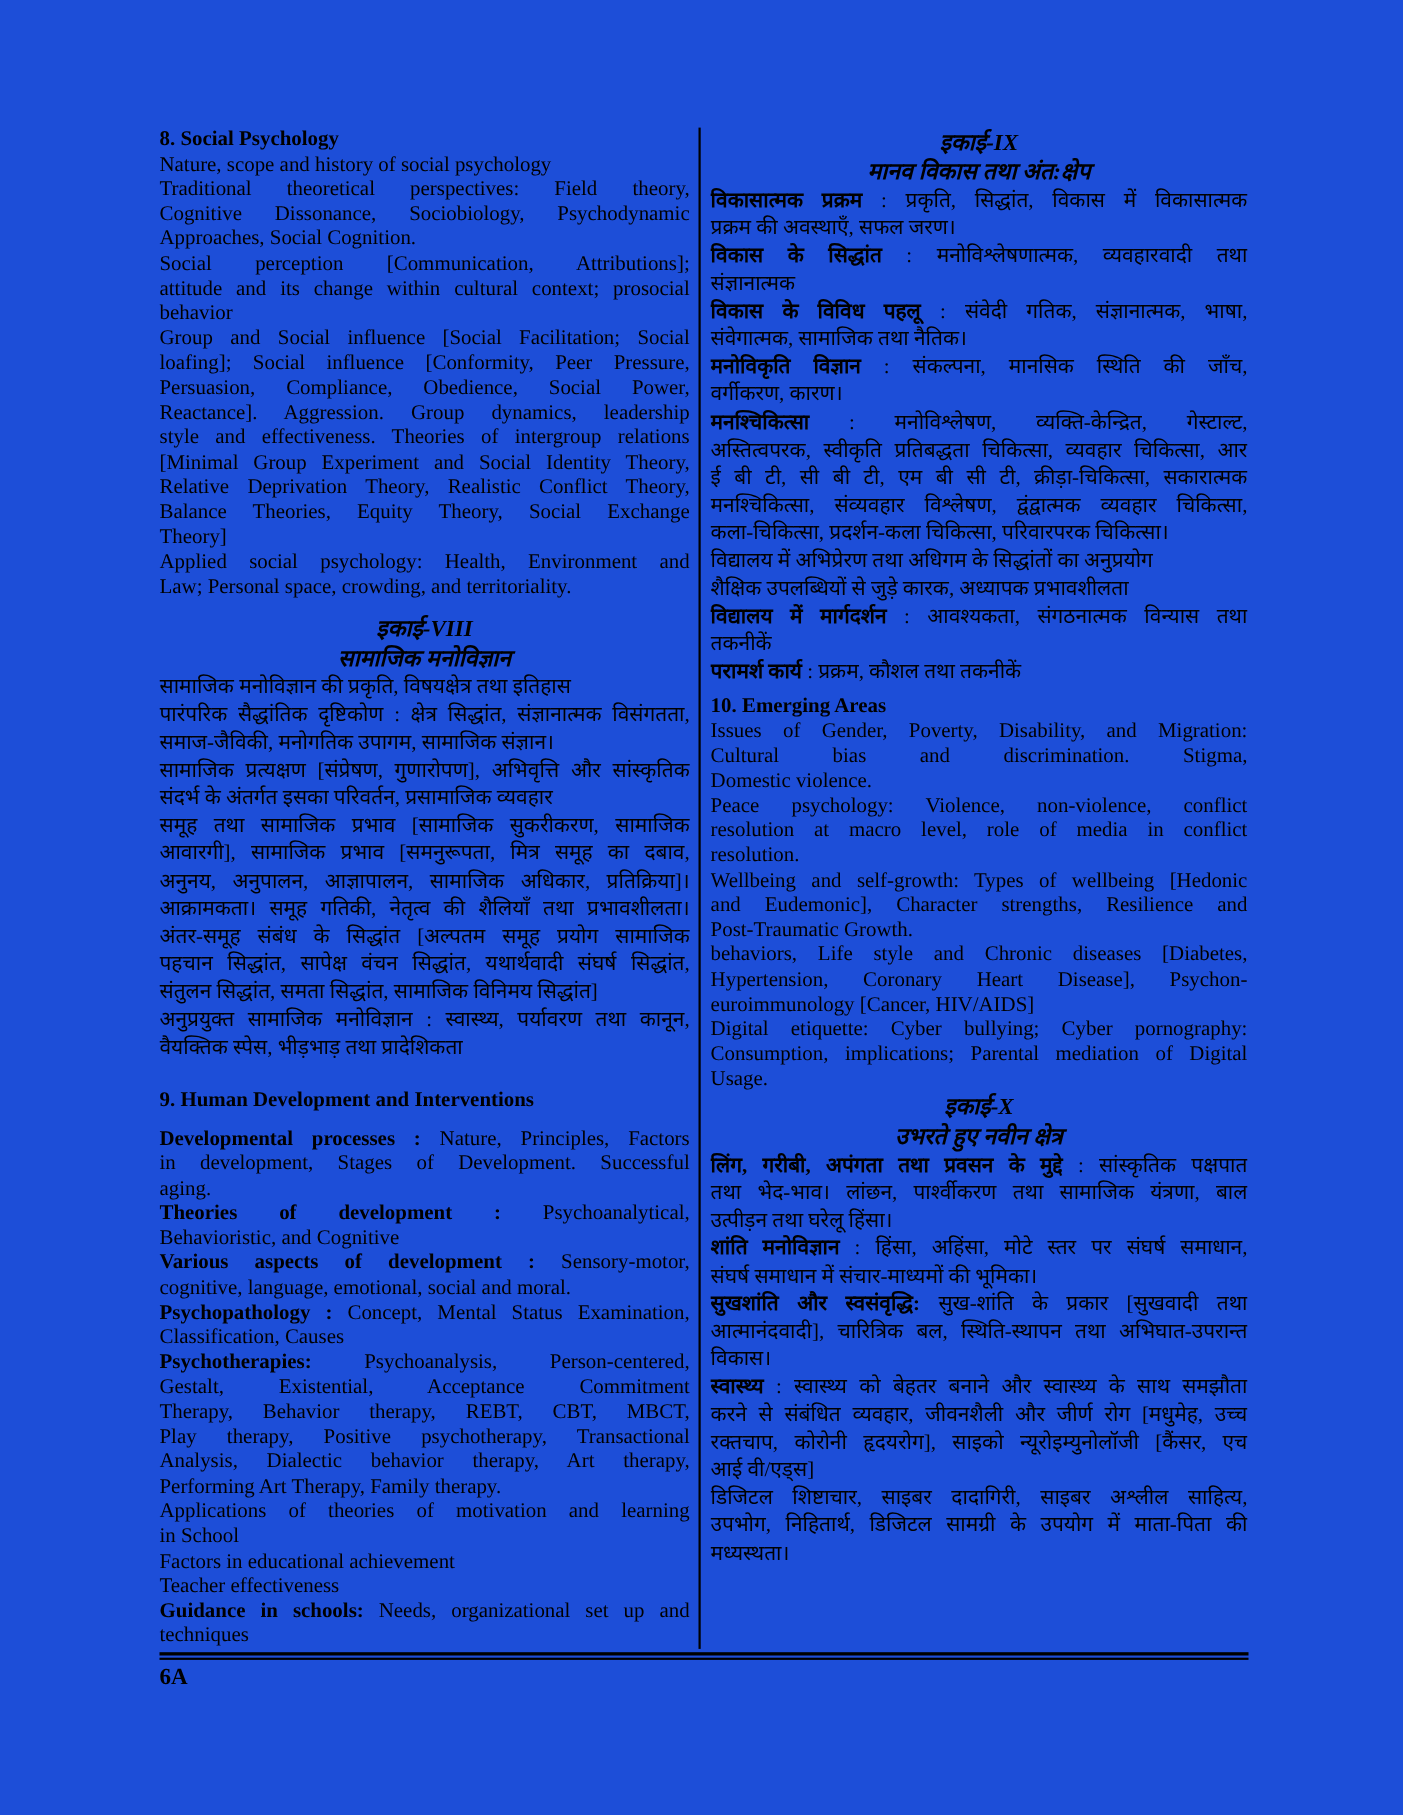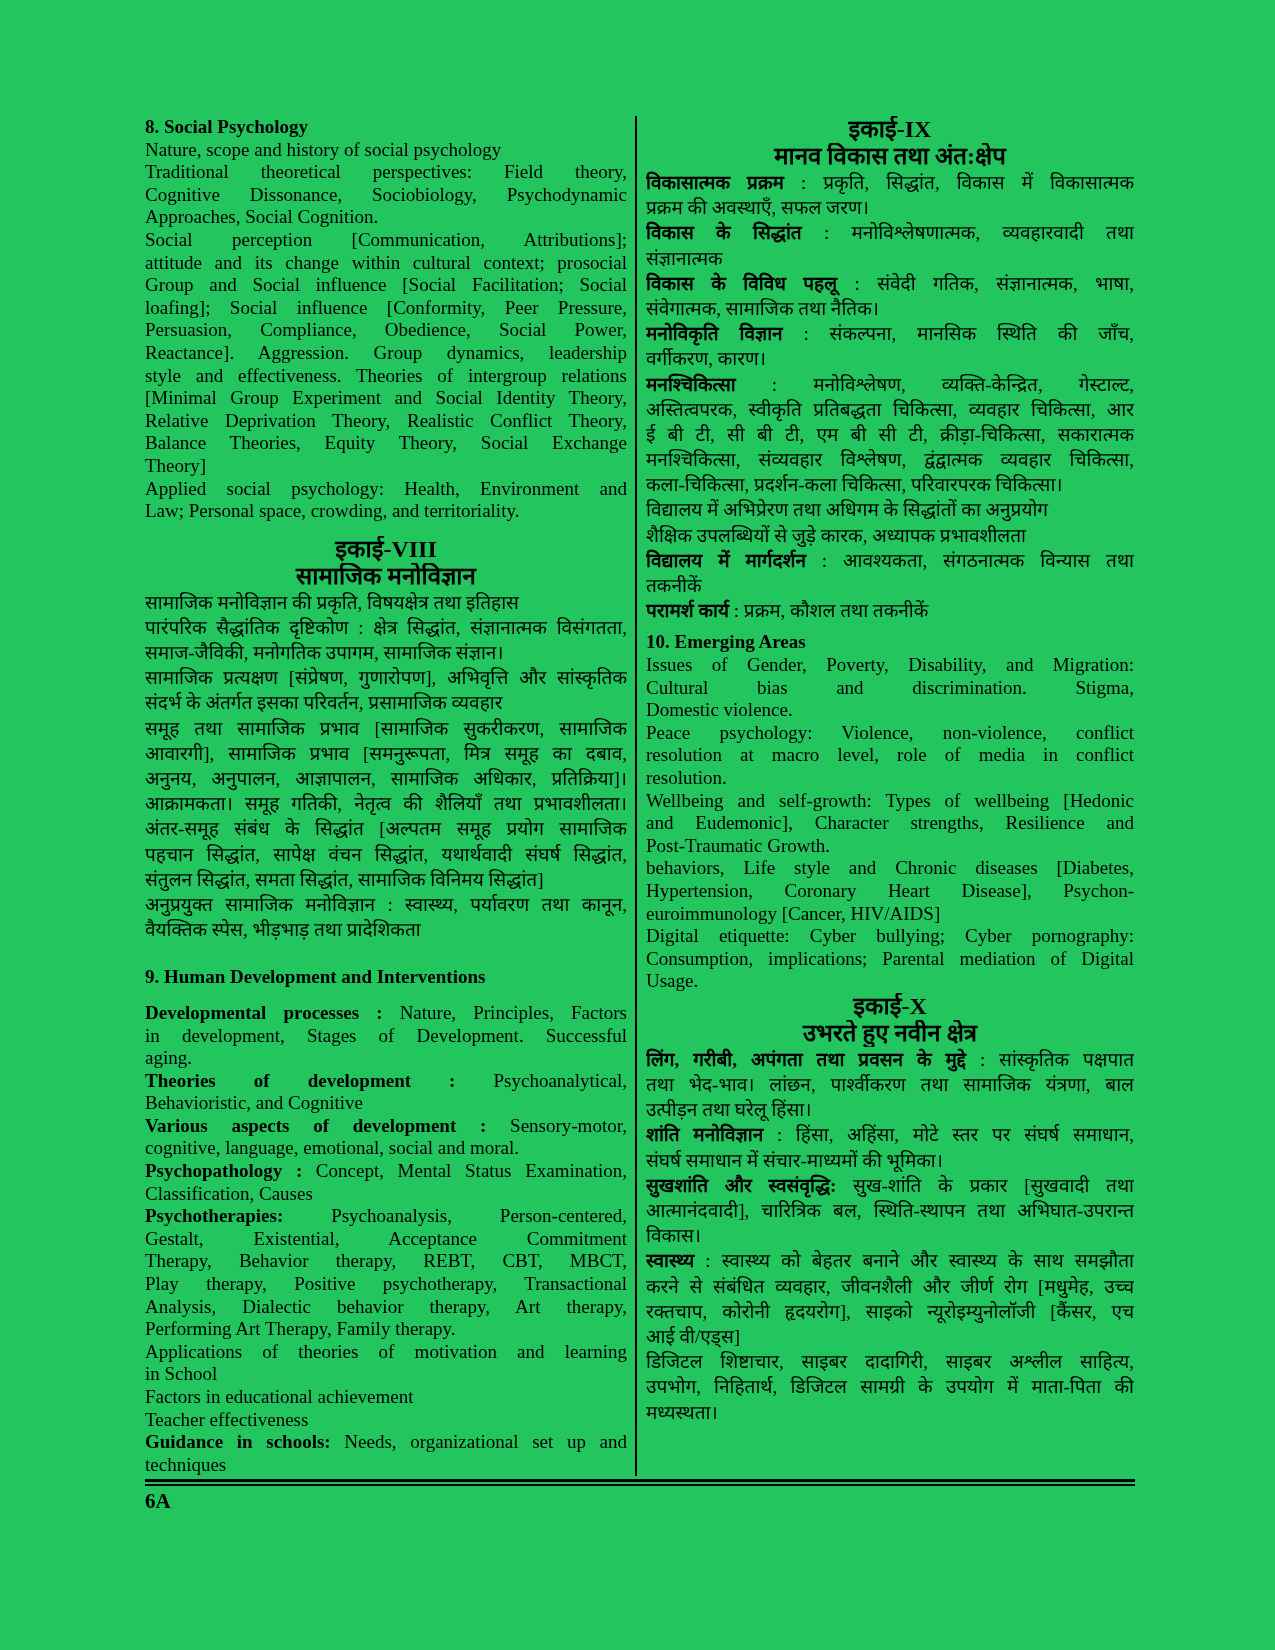--- a/index.html
+++ b/index.html
@@ -1,19 +1,19 @@
 <!DOCTYPE html>
 <html><head>
 <meta charset="utf-8">
 <style>
   html,body{margin:0;padding:0;background:#e8e8e8;}
   .page{
     position:relative;
     width:1275px;height:1650px;
-    background:#22c55e;
+    background:#1d4ed8;
     color:#000;
     font-family:"Liberation Serif","DejaVu Serif",serif;
     overflow:hidden;
   }
   .content{
     position:absolute;
     left:145px;top:116px;
     width:990px;
   }
   .columns{display:flex;align-items:stretch;}
@@ -27,23 +27,24 @@
     text-align:left;
   }
   .en .line{line-height:22.6px;max-height:22.6px;}
   .hi .line{line-height:25.2px;max-height:25.2px;}
   .line.jst{text-align:justify;text-align-last:justify;}
   .b{font-weight:bold;}
 
   .heading .line{
     font-weight:bold;
     text-align:center;
-    font-size:24px;
+    font-size:21px;
     line-height:27px;
     max-height:27px;
+    font-style:italic;
   }
 
   .gap{width:100%;}
   .gap-sm{height:8px;}
   .gap-md{height:13px;}
   .gap-lg{height:24px;}
 
   .footer-rule{
     margin-top:3px;
     height:2px;
@@ -66,20 +67,21 @@
     <div class="columns">
       <div class="col-left">
           <div class="block para en">
             <div class="line"><span class="b">8. Social Psychology</span></div>
             <div class="line"><span>Nature, scope and history of social psychology</span></div>
             <div class="line jst"><span>Traditional theoretical perspectives: Field theory,</span></div>
             <div class="line jst"><span>Cognitive Dissonance, Sociobiology, Psychodynamic</span></div>
             <div class="line"><span>Approaches, Social Cognition.</span></div>
             <div class="line jst"><span>Social perception [Communication, Attributions];</span></div>
             <div class="line jst"><span>attitude and its change within cultural context; prosocial</span></div>
+            <div class="line"><span>behavior</span></div>
             <div class="line jst"><span>Group and Social influence [Social Facilitation; Social</span></div>
             <div class="line jst"><span>loafing]; Social influence [Conformity, Peer Pressure,</span></div>
             <div class="line jst"><span>Persuasion, Compliance, Obedience, Social Power,</span></div>
             <div class="line jst"><span>Reactance]. Aggression. Group dynamics, leadership</span></div>
             <div class="line jst"><span>style and effectiveness. Theories of intergroup relations</span></div>
             <div class="line jst"><span>[Minimal Group Experiment and Social Identity Theory,</span></div>
             <div class="line jst"><span>Relative Deprivation Theory, Realistic Conflict Theory,</span></div>
             <div class="line jst"><span>Balance Theories, Equity Theory, Social Exchange</span></div>
             <div class="line"><span>Theory]</span></div>
             <div class="line jst"><span>Applied social psychology: Health, Environment and</span></div>

